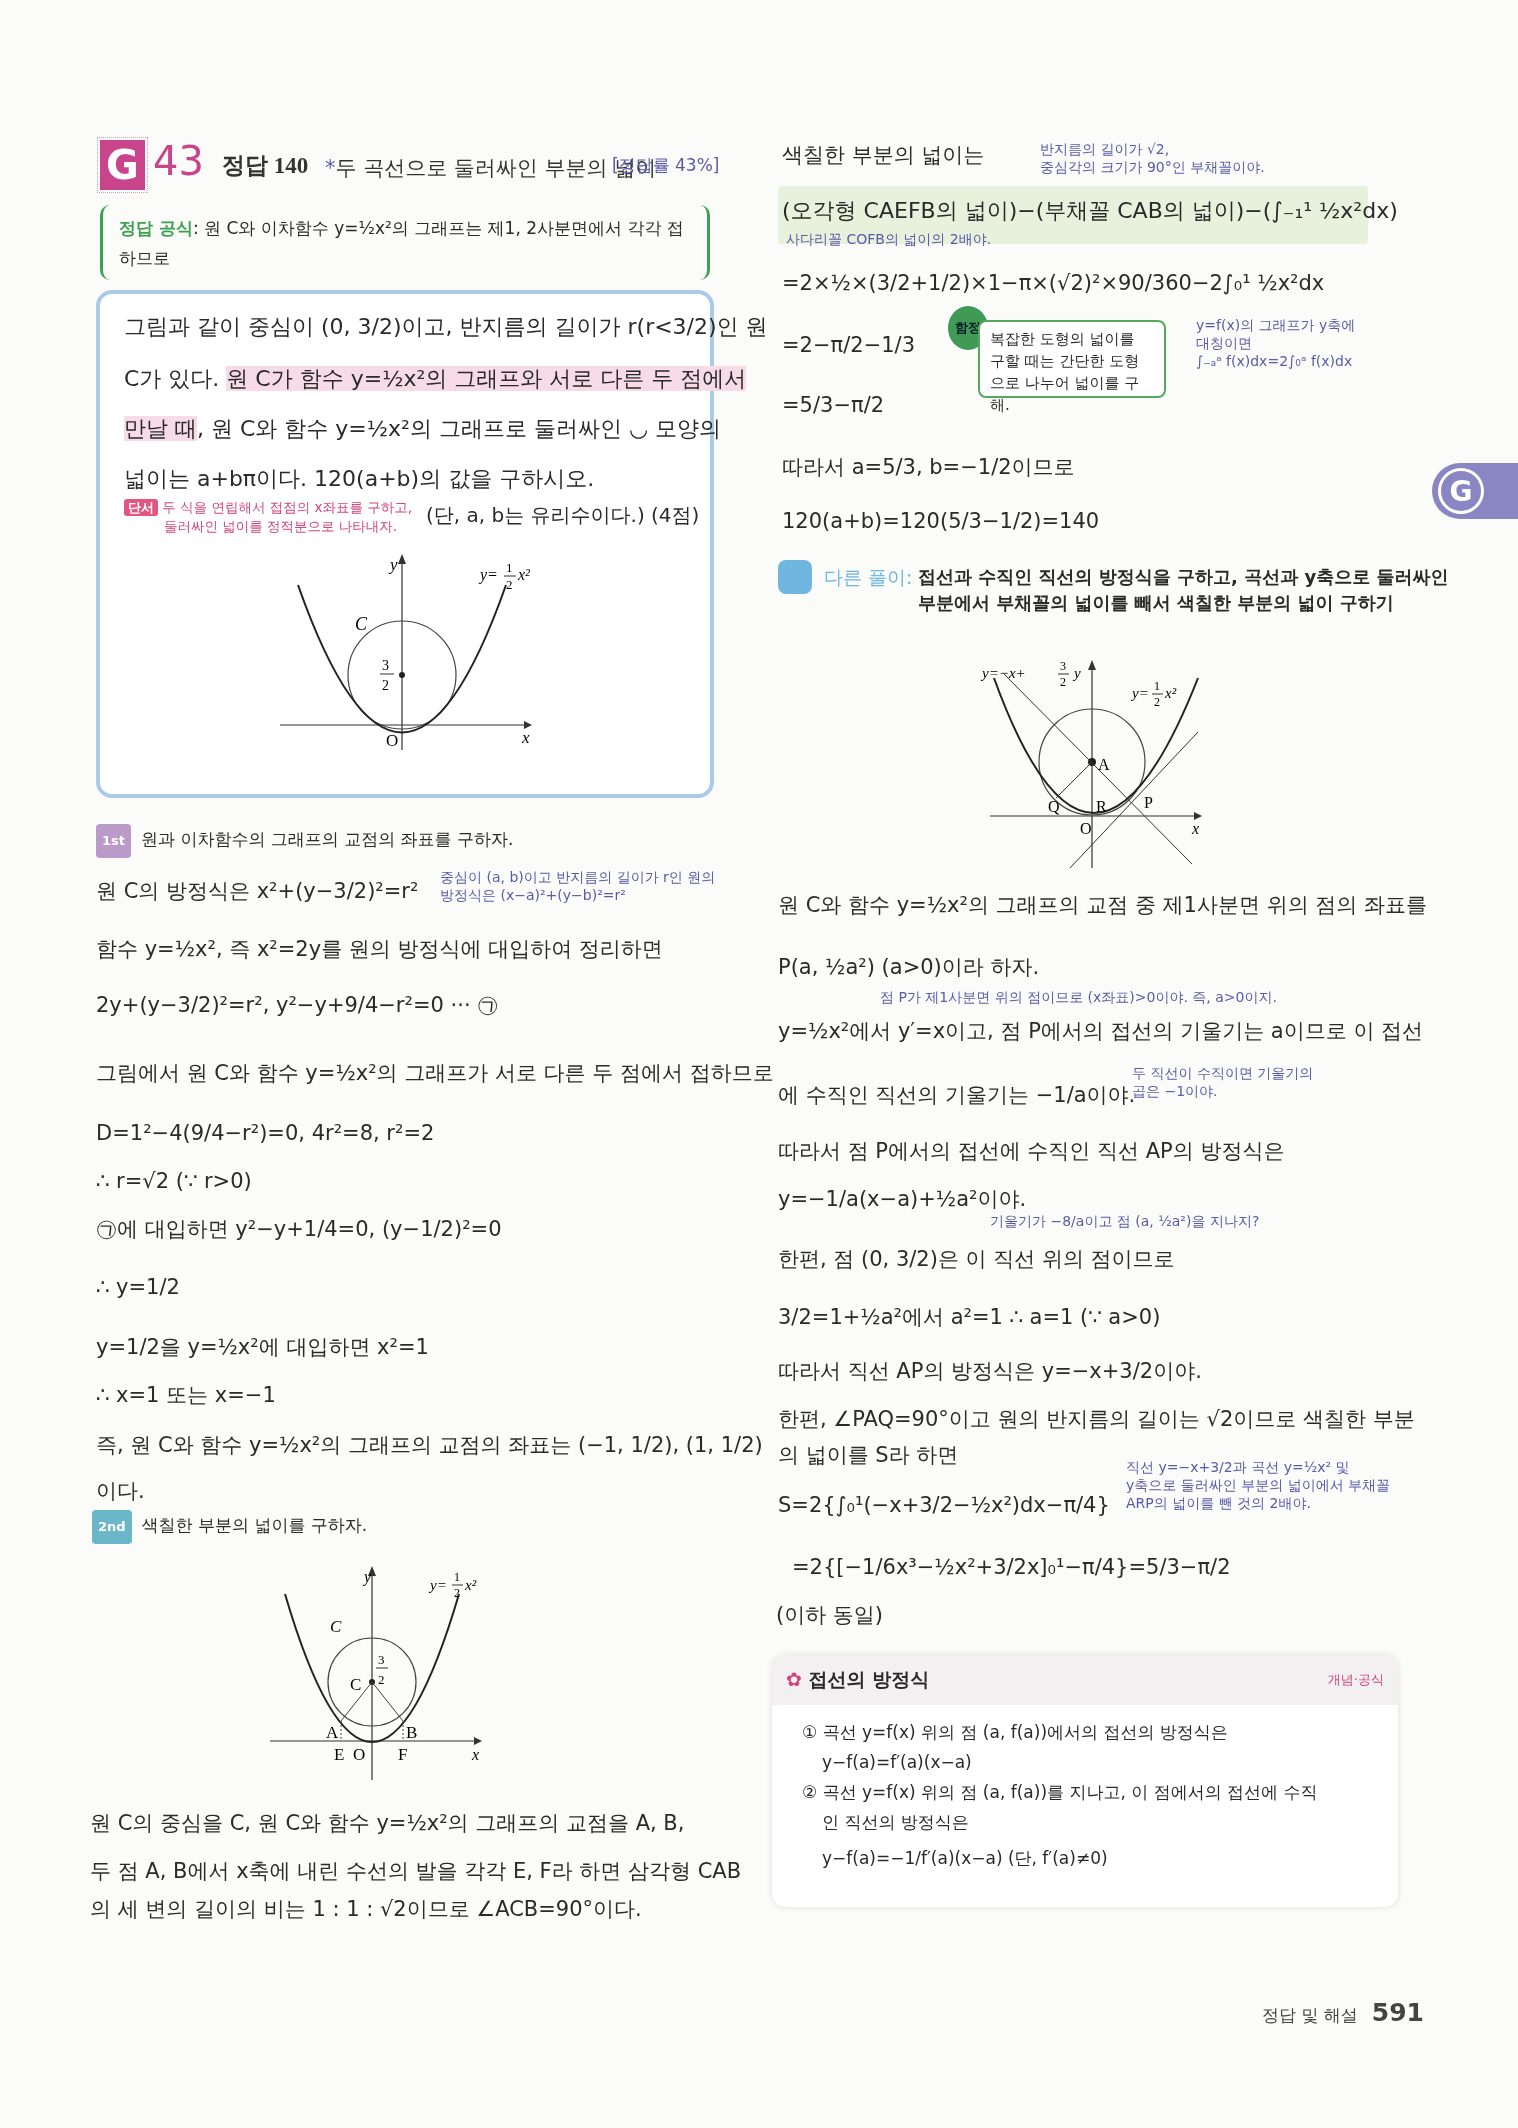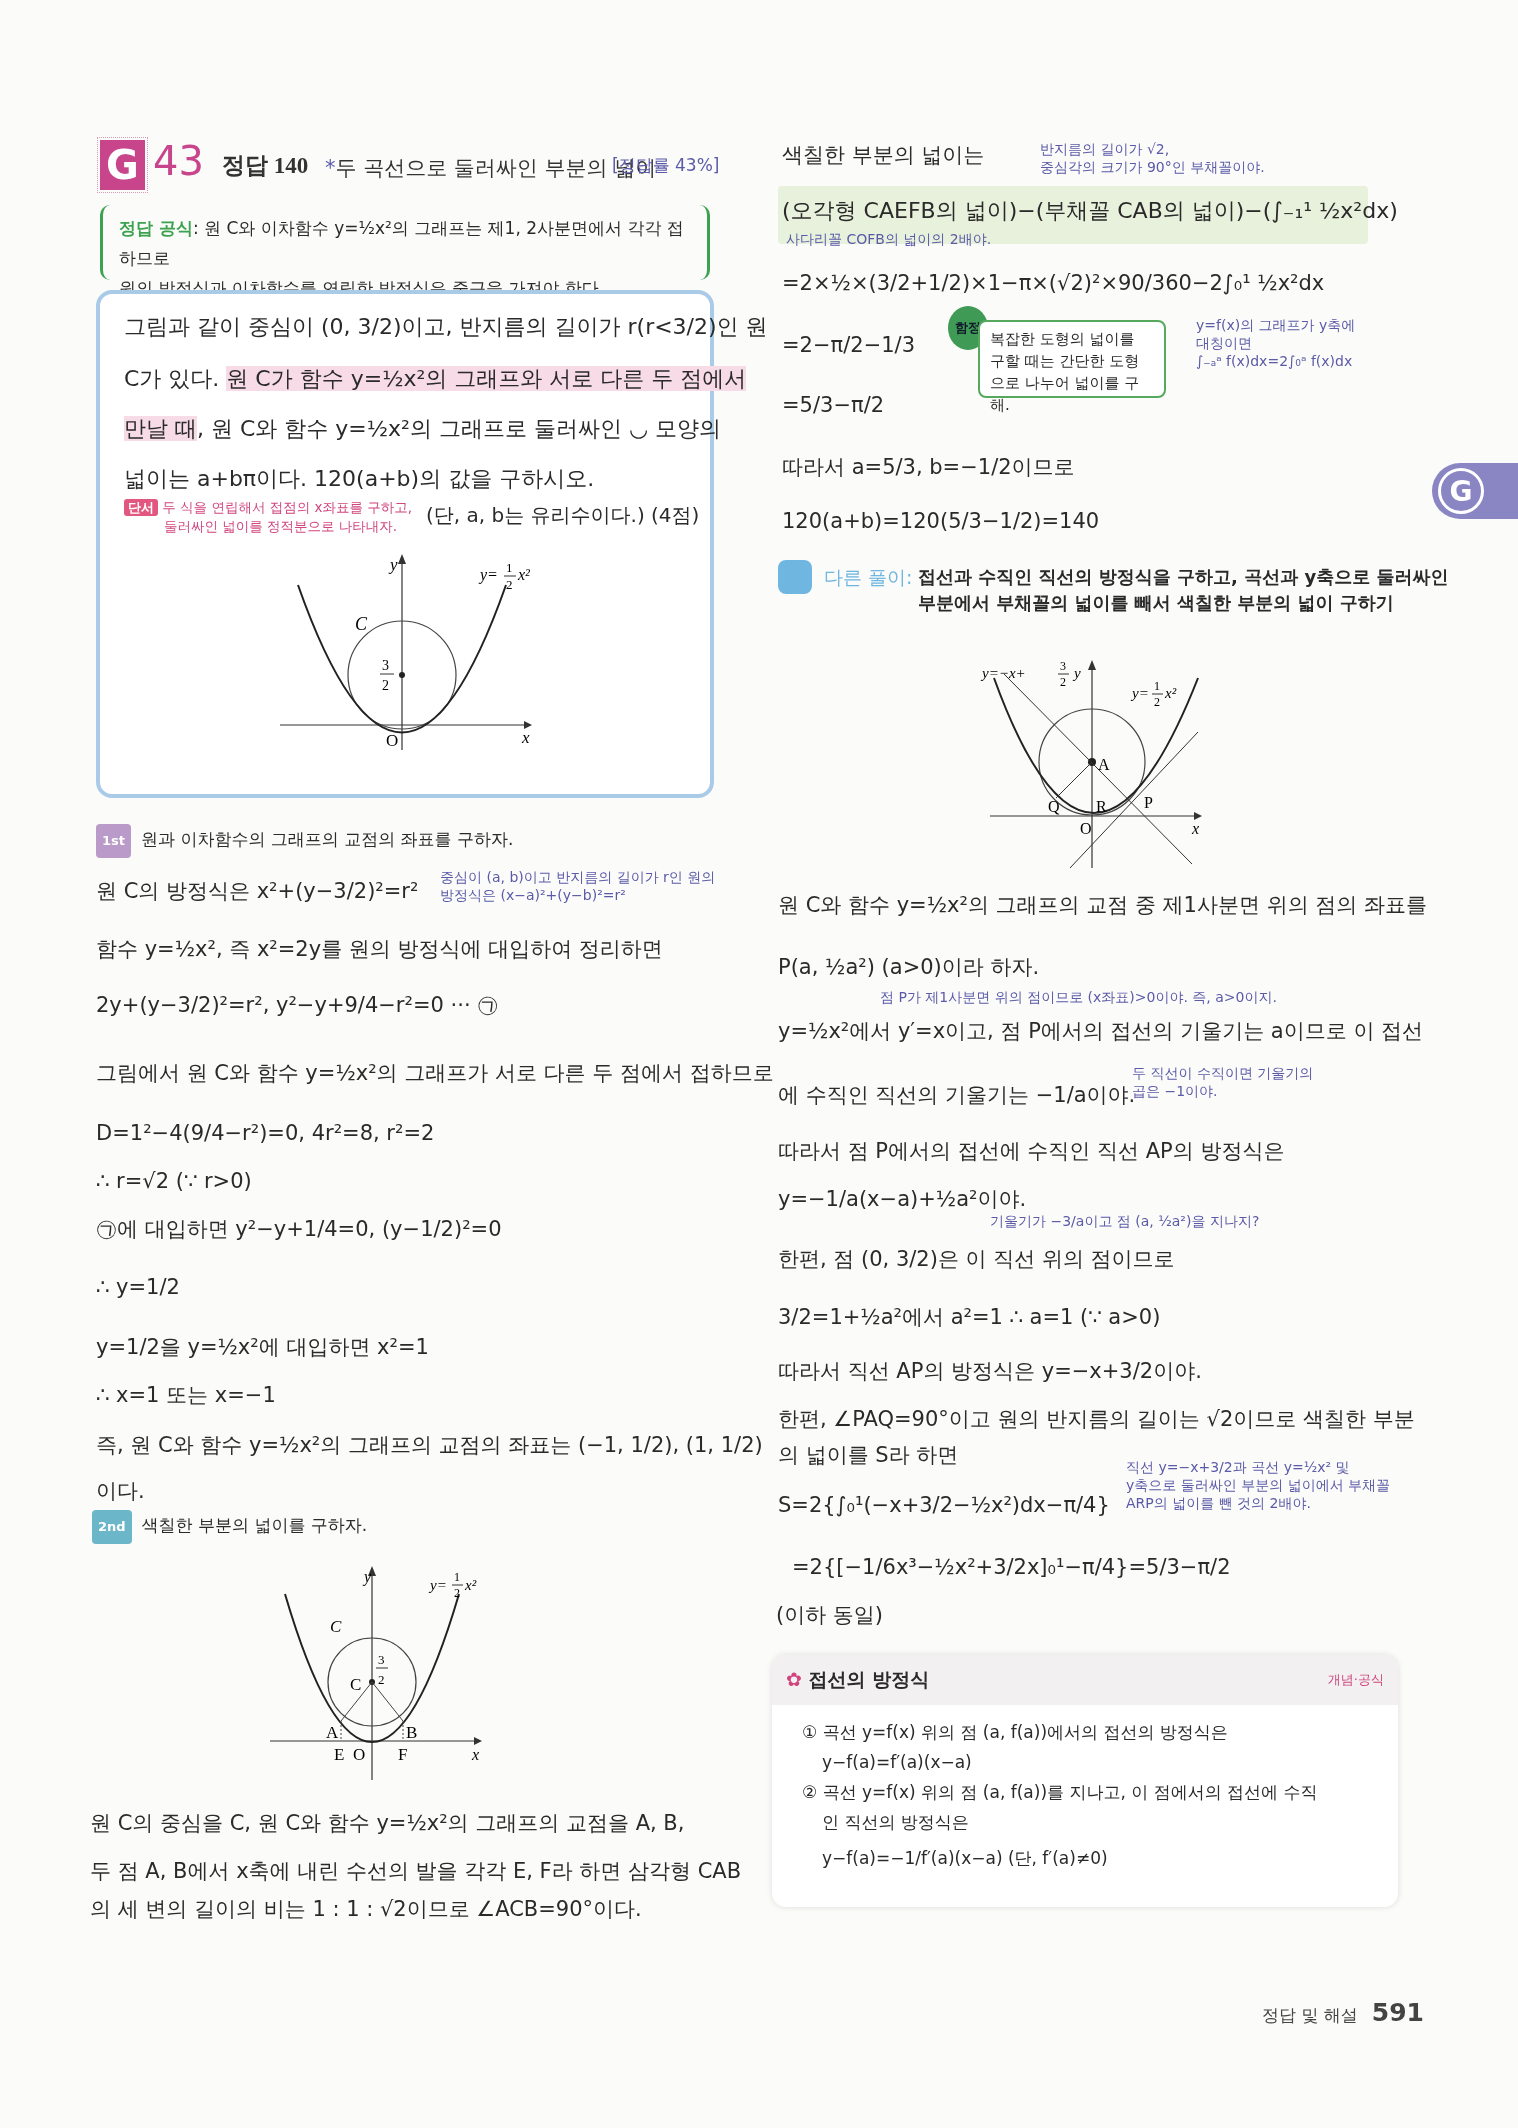--- a/index.html
+++ b/index.html
@@ -45,21 +45,20 @@
 <body>
 
 <div class="abs g-badge">G</div>
 <div class="abs qnum">43</div>
 <div class="abs answer">정답 140</div>
 <div class="abs topic"><span class="star">*</span><span>두 곡선으로 둘러싸인 부분의 넓이</span></div>
 <div class="abs rate">[정답률 43%]</div>
 
 <div class="abs formula-box">
   <div><span class="lbl">정답 공식</span><span>: 원 C와 이차함수 y=½x²의 그래프는 제1, 2사분면에서 각각 접하므로</span></div>
-  <div>원의 방정식과 이차함수를 연립한 방정식은 중근을 가져야 한다.</div>
 </div>
 
 <div class="abs problem-box"></div>
 <div class="line" style="left:124px;top:312px;font-size:22px;">그림과 같이 중심이 (0, 3/2)이고, 반지름의 길이가 r(r&lt;3/2)인 원</div>
 <div class="line" style="left:124px;top:364px;font-size:22px;"><span>C가 있다. </span><span class="hl">원 C가 함수 y=½x²의 그래프와 서로 다른 두 점에서</span></div>
 <div class="line" style="left:124px;top:414px;font-size:22px;"><span class="hl">만날 때</span><span>, 원 C와 함수 y=½x²의 그래프로 둘러싸인 ◡ 모양의</span></div>
 <div class="line" style="left:124px;top:464px;font-size:22px;">넓이는 a+bπ이다. 120(a+b)의 값을 구하시오.</div>
 <div class="abs" style="left:124px;top:498px;font-size:13.5px;line-height:18px;">
   <span class="tag">단서</span>
   <span class="pink">두 식을 연립해서 접점의 x좌표를 구하고,</span><br>
@@ -203,21 +202,21 @@
 <div class="line" style="left:778px;top:952px;">P(a, ½a²) (a&gt;0)이라 하자.</div>
 <div class="abs note" style="left:880px;top:988px;">점 P가 제1사분면 위의 점이므로 (x좌표)&gt;0이야. 즉, a&gt;0이지.</div>
 <div class="line" style="left:778px;top:1016px;">y=½x²에서 y′=x이고, 점 P에서의 접선의 기울기는 a이므로 이 접선</div>
 <div class="line" style="left:778px;top:1080px;">에 수직인 직선의 기울기는 −1/a이야.</div>
 <div class="abs note" style="left:1132px;top:1064px;">
     <div>두 직선이 수직이면 기울기의</div>
     <div>곱은 −1이야.</div>
   </div>
 <div class="line" style="left:778px;top:1136px;">따라서 점 P에서의 접선에 수직인 직선 AP의 방정식은</div>
 <div class="line" style="left:778px;top:1184px;">y=−1/a(x−a)+½a²이야.</div>
-<div class="abs note" style="left:990px;top:1212px;">기울기가 −3/a이고 점 (a, ½a²)을 지나지?</div>
+<div class="abs note" style="left:990px;top:1212px;">기울기가 −8/a이고 점 (a, ½a²)을 지나지?</div>
 <div class="line" style="left:778px;top:1244px;">한편, 점 (0, 3/2)은 이 직선 위의 점이므로</div>
 <div class="line" style="left:778px;top:1302px;">3/2=1+½a²에서 a²=1      ∴ a=1 (∵ a&gt;0)</div>
 <div class="line" style="left:778px;top:1356px;">따라서 직선 AP의 방정식은 y=−x+3/2이야.</div>
 <div class="line" style="left:778px;top:1404px;">한편, ∠PAQ=90°이고 원의 반지름의 길이는 √2이므로 색칠한 부분</div>
 <div class="line" style="left:778px;top:1440px;">의 넓이를 S라 하면</div>
 <div class="line" style="left:778px;top:1490px;">S=2{∫₀¹(−x+3/2−½x²)dx−π/4}</div>
 <div class="abs note" style="left:1126px;top:1458px;">
     <div>직선 y=−x+3/2과 곡선 y=½x² 및</div>
     <div>y축으로 둘러싸인 부분의 넓이에서 부채꼴</div>
     <div>ARP의 넓이를 뺀 것의 2배야.</div>

